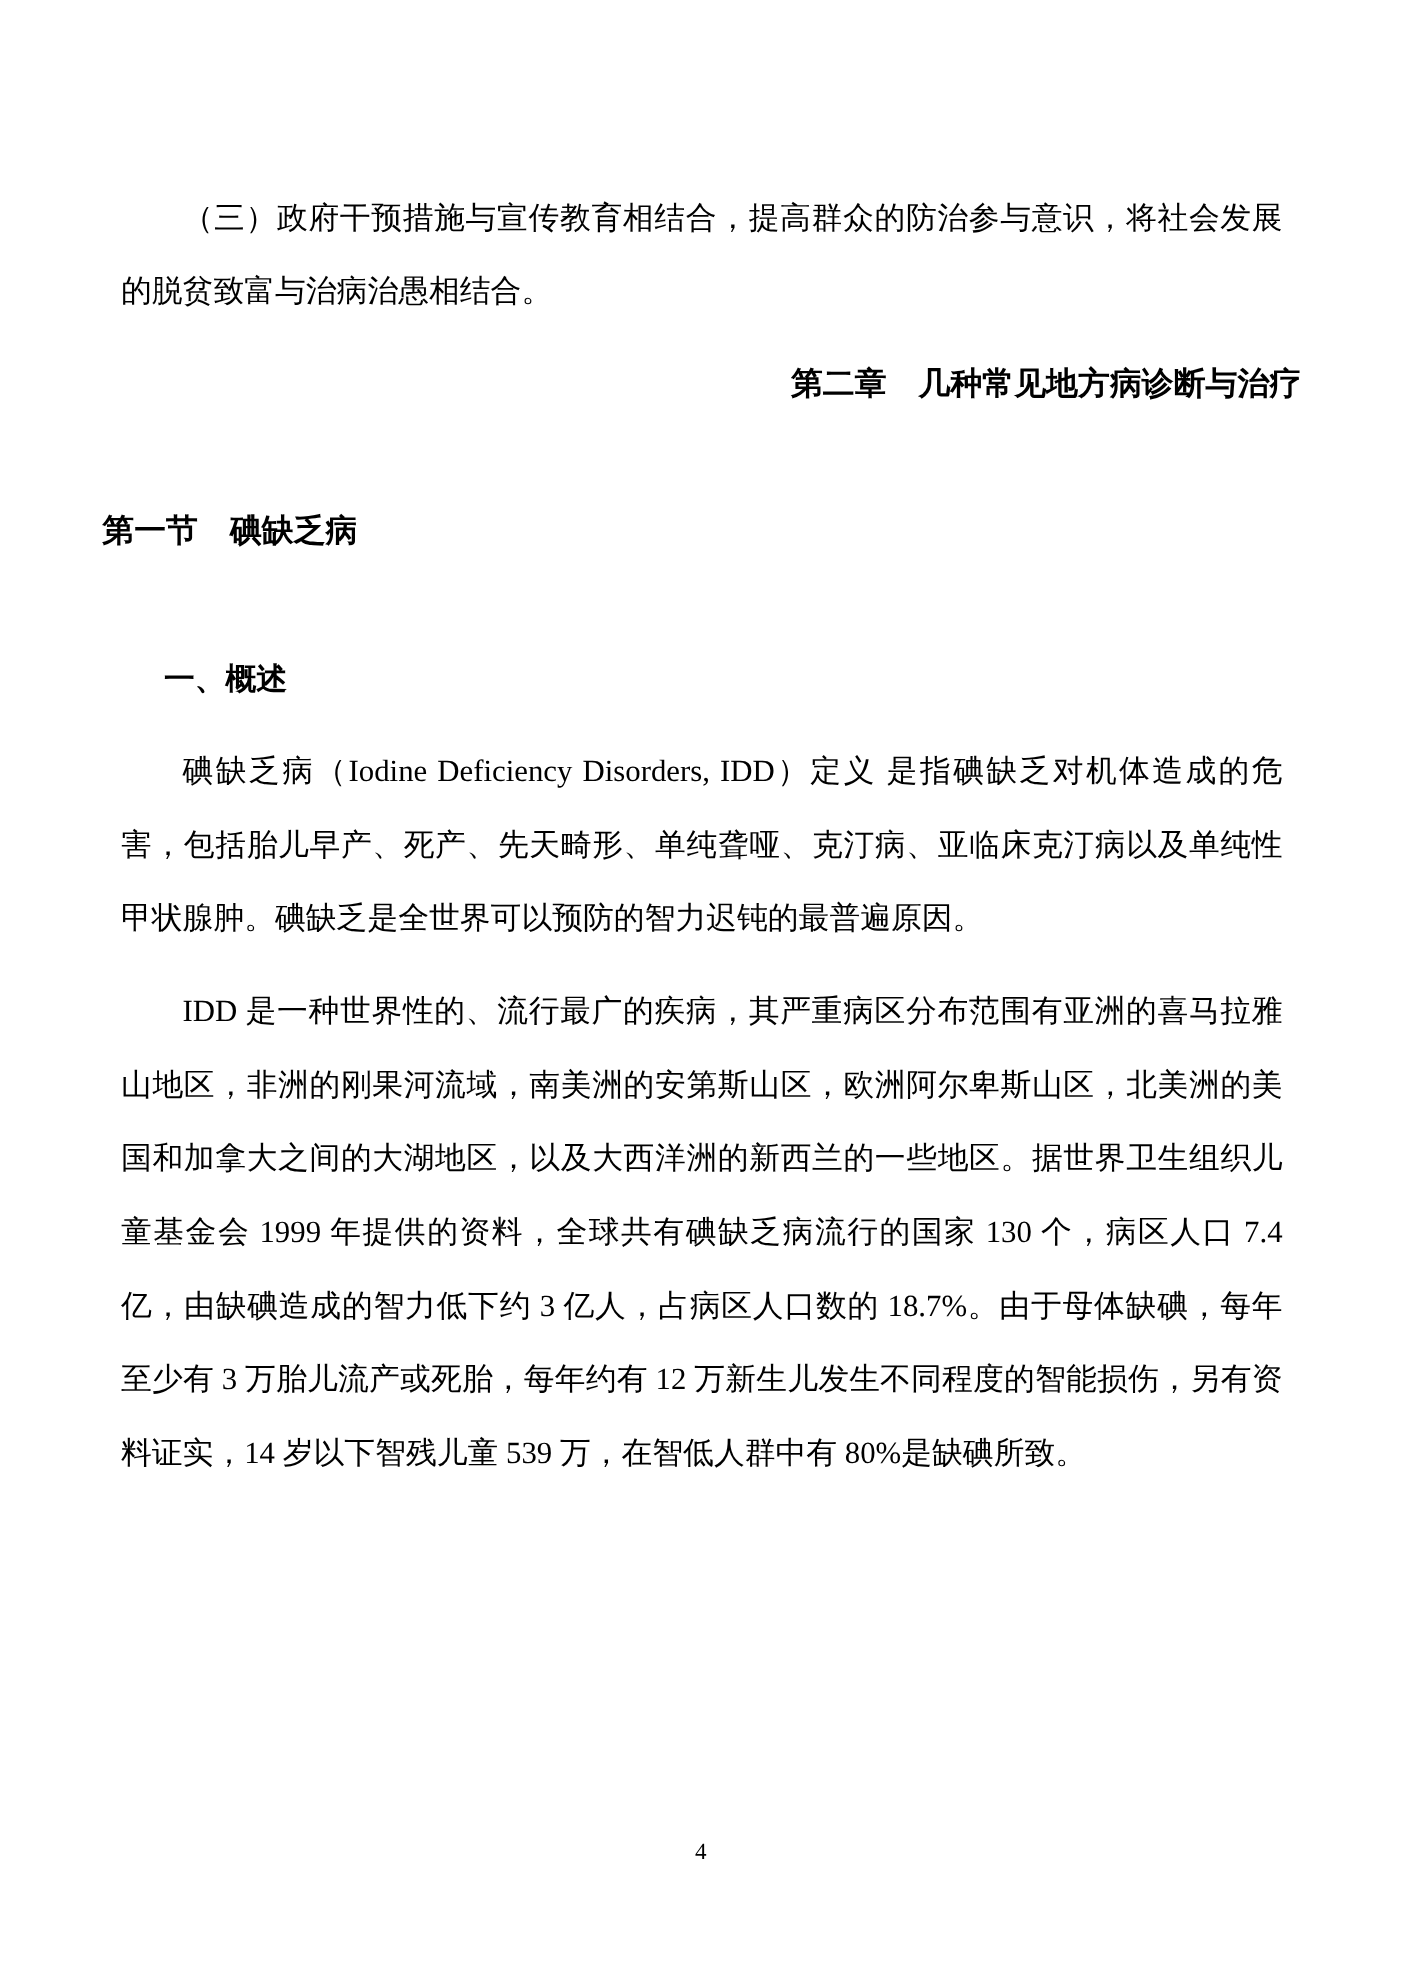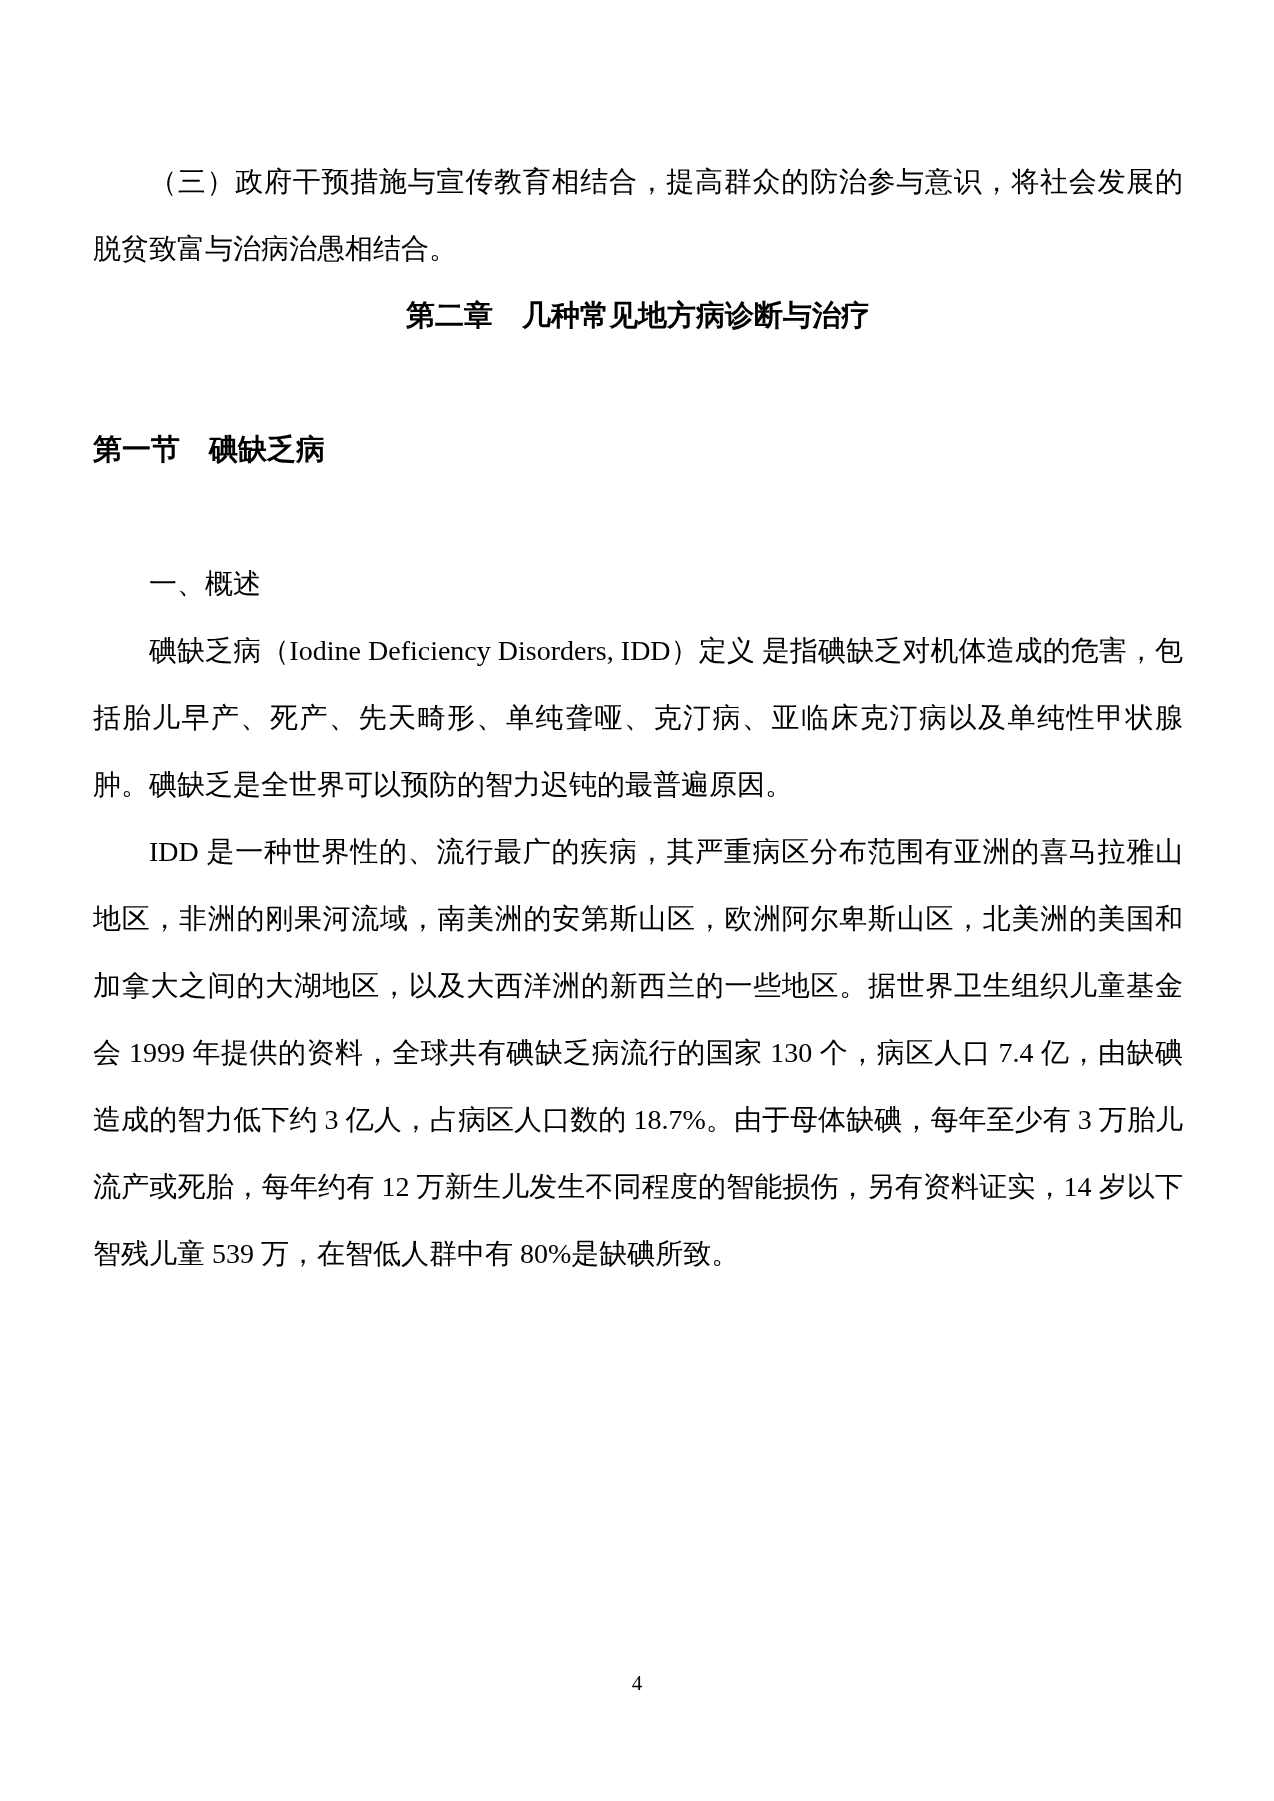--- a/index.html
+++ b/index.html
@@ -20,42 +20,42 @@
     position: absolute;
     left: 93px;
     width: 1090px;
     top: 148px;
     font-size: 28px;
     line-height: 67px;
     text-align: justify;
     text-justify: inter-character;
   }
   .body-par {
-    margin: 0;
+    margin: 17px;
     text-indent: 2em;
   }
   .chapter-heading {
     margin: 0;
     font-size: 29px;
     font-weight: bold;
-    text-align: center;
+    text-align: right;
     text-indent: 0;
     line-height: 67px;
   }
   .section-heading {
     margin: 67px 0 0 0;
     font-size: 29px;
     font-weight: bold;
     text-align: left;
     text-indent: 0;
     line-height: 67px;
   }
   .subsection-heading {
     margin: 67px 0 0 0;
-    font-weight: normal;
+    font-weight: bold;
     text-indent: 2em;
   }
   .page-footer {
     position: absolute;
     left: 0;
     width: 100%;
     top: 1669px;
     text-align: center;
     font-size: 21px;
     line-height: 28px;

